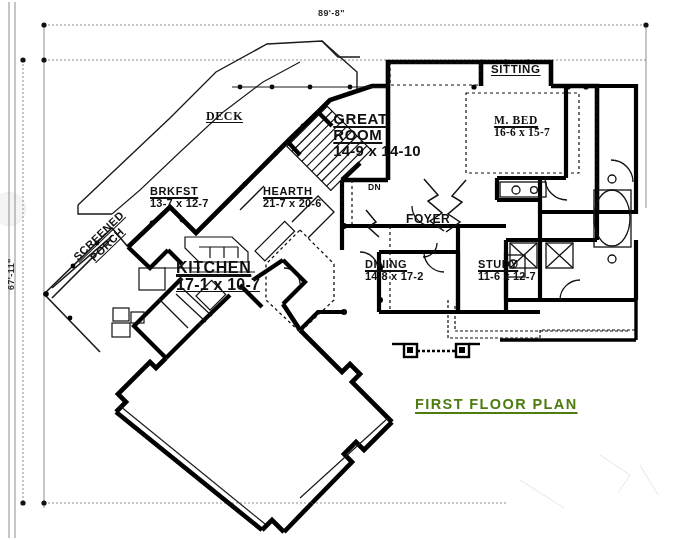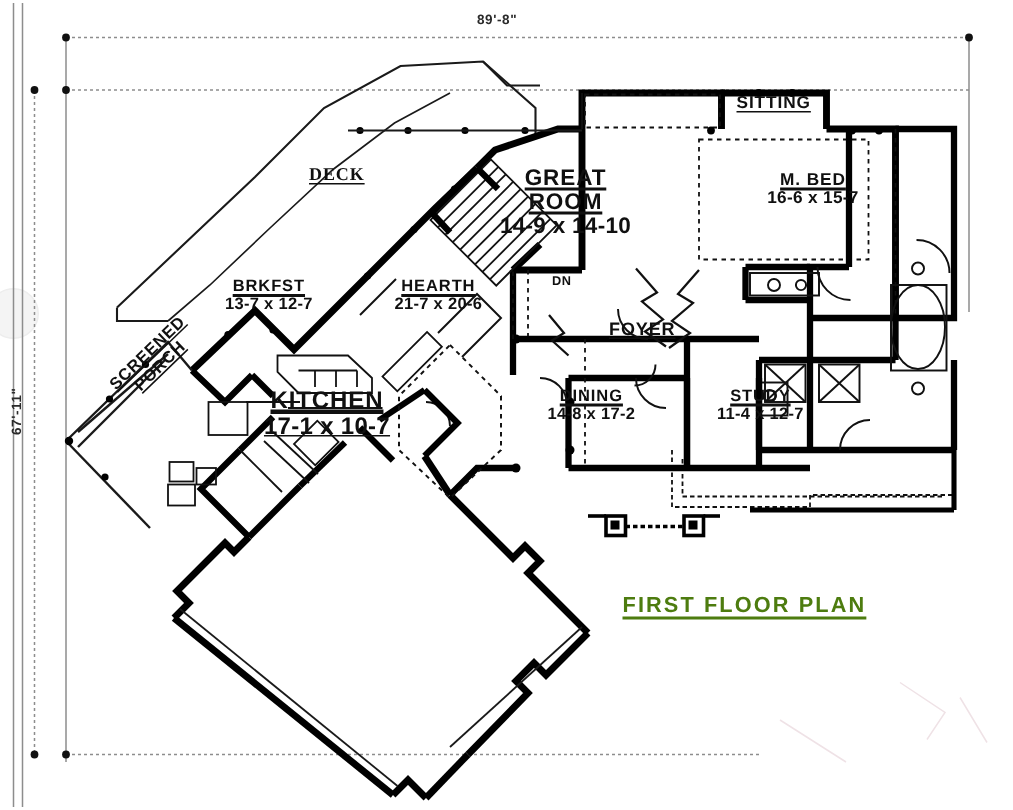--- a/index.html
+++ b/index.html
@@ -23,21 +23,21 @@
     top: 0;
     width: 675px;
     height: 540px;
   }
   .lbl {
     position: absolute;
     color: #101010;
     font-weight: bold;
     letter-spacing: 0.6px;
     white-space: nowrap;
-    text-align: center;
+    text-align: left;
     line-height: 1.08;
     -webkit-font-smoothing: none;
   }
   .lbl .name {
     display: block;
     text-decoration: underline;
     text-decoration-thickness: 1.5px;
     text-underline-offset: 1.5px;
   }
   .lbl .dims {
@@ -424,42 +424,42 @@
   <div class="lbl" style="left:377px; top:111px; font-size:15px; transform:translateX(-50%);">
     <span class="name">GREAT</span>
     <span class="name">ROOM</span>
     <span class="dims">14-9 x 14-10</span>
   </div>
 
   <div class="lbl r-name-only" style="left:491px; top:63px; font-size:11.5px;">
     <span class="name">SITTING</span>
   </div>
 
-  <div class="lbl" style="left:542px; top:114px; font-size:11.5px; transform:translateX(-50%);">
+  <div class="lbl" style="left:522px; top:114px; font-size:11.5px; transform:translateX(-50%);font-family:Liberation Serif, serif;">
     <span class="name">M. BED</span>
     <span class="dims">16-6 x 15-7</span>
   </div>
 
   <div class="lbl r-name-only" style="left:406px; top:213px; font-size:12px;">
     <span class="name">FOYER</span>
   </div>
 
   <div class="lbl" style="left:218px; top:259px; font-size:16px; transform:translateX(-50%);text-decoration:underline;">
     <span class="name">KITCHEN</span>
     <span class="dims">17-1 x 10-7</span>
   </div>
 
   <div class="lbl" style="left:365px; top:259px; font-size:11px;">
     <span class="name">DINING</span>
     <span class="dims">14-8 x 17-2</span>
   </div>
 
   <div class="lbl" style="left:478px; top:259px; font-size:11px;">
     <span class="name">STUDY</span>
-    <span class="dims">11-4 x 12-7</span>
+    <span class="dims">11-6 x 12-7</span>
   </div>
 
   <div class="diag-lbl" style="left:71px; top:254px; font-size:11px; transform:rotate(-44deg); transform-origin:left top;">
     <span>SCREENED</span>
     <span>PORCH</span>
   </div>
 
 
   <div class="tiny-lbl" style="left:368px; top:182px;">DN</div>
 

